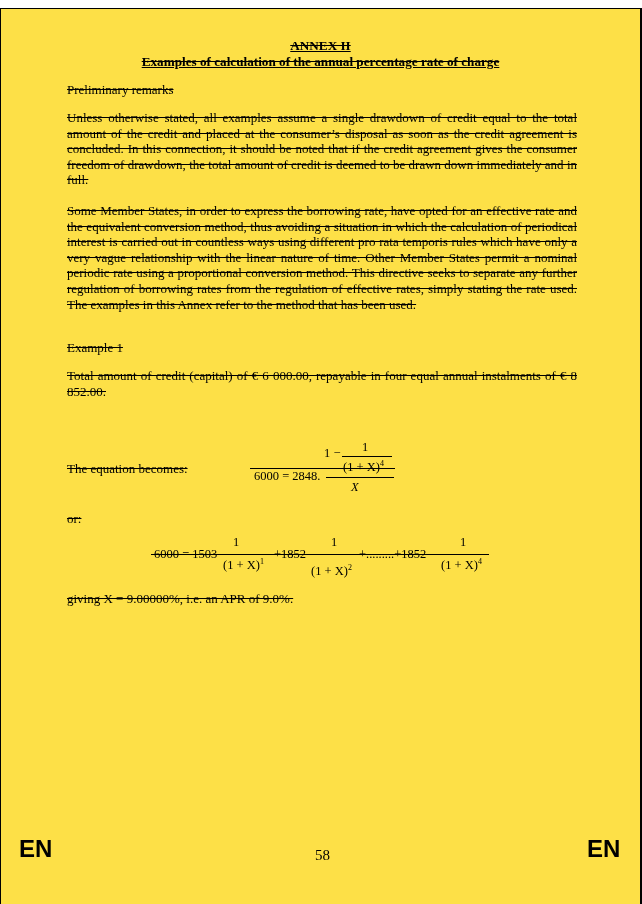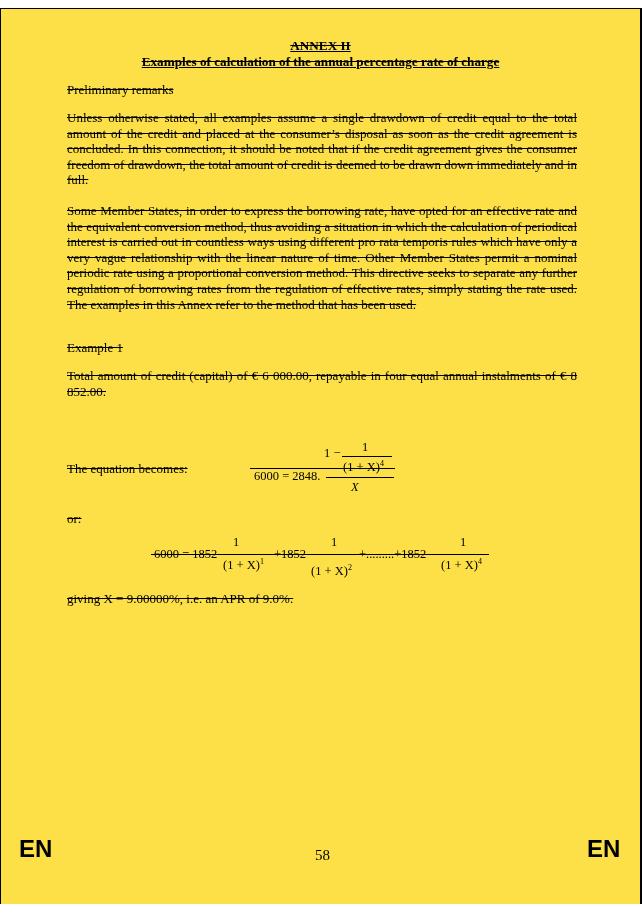--- a/index.html
+++ b/index.html
@@ -54,21 +54,21 @@
     <div class="hline" style="left:0px; top:28px; width:145px;"></div>
     <span class="abs" style="left:4px; top:29px;">6000 = 2848.</span>
     <div class="hline" style="left:76px; top:37px; width:68px;"></div>
     <span class="abs" style="left:101px; top:40px; font-style:italic;">X</span>
   </div>
 
   <div class="block serif s" style="top:502px;">or:</div>
 
   <div class="eq2">
     <div class="hline" style="left:0px; top:17px; width:338px;"></div>
-    <span class="abs" style="left:3px; top:10px;">6000 = 1852</span>
+    <span class="abs" style="left:3px; top:10px;">6000 = 1503</span>
 
     <span class="abs" style="left:82px; top:-2px;">1</span>
     <span class="abs" style="left:72px; top:20px;"><span>(1 + X)</span><sup>1</sup></span>
 
     <span class="abs" style="left:123px; top:10px;">+1852</span>
     <span class="abs" style="left:180px; top:-2px;">1</span>
     <span class="abs" style="left:160px; top:20px;margin-top:6px;"><span>(1 + X)</span><sup>2</sup></span>
 
     <span class="abs" style="left:208px; top:10px;text-align:right;">+.........+1852</span>
     <span class="abs" style="left:309px; top:-2px;">1</span>

